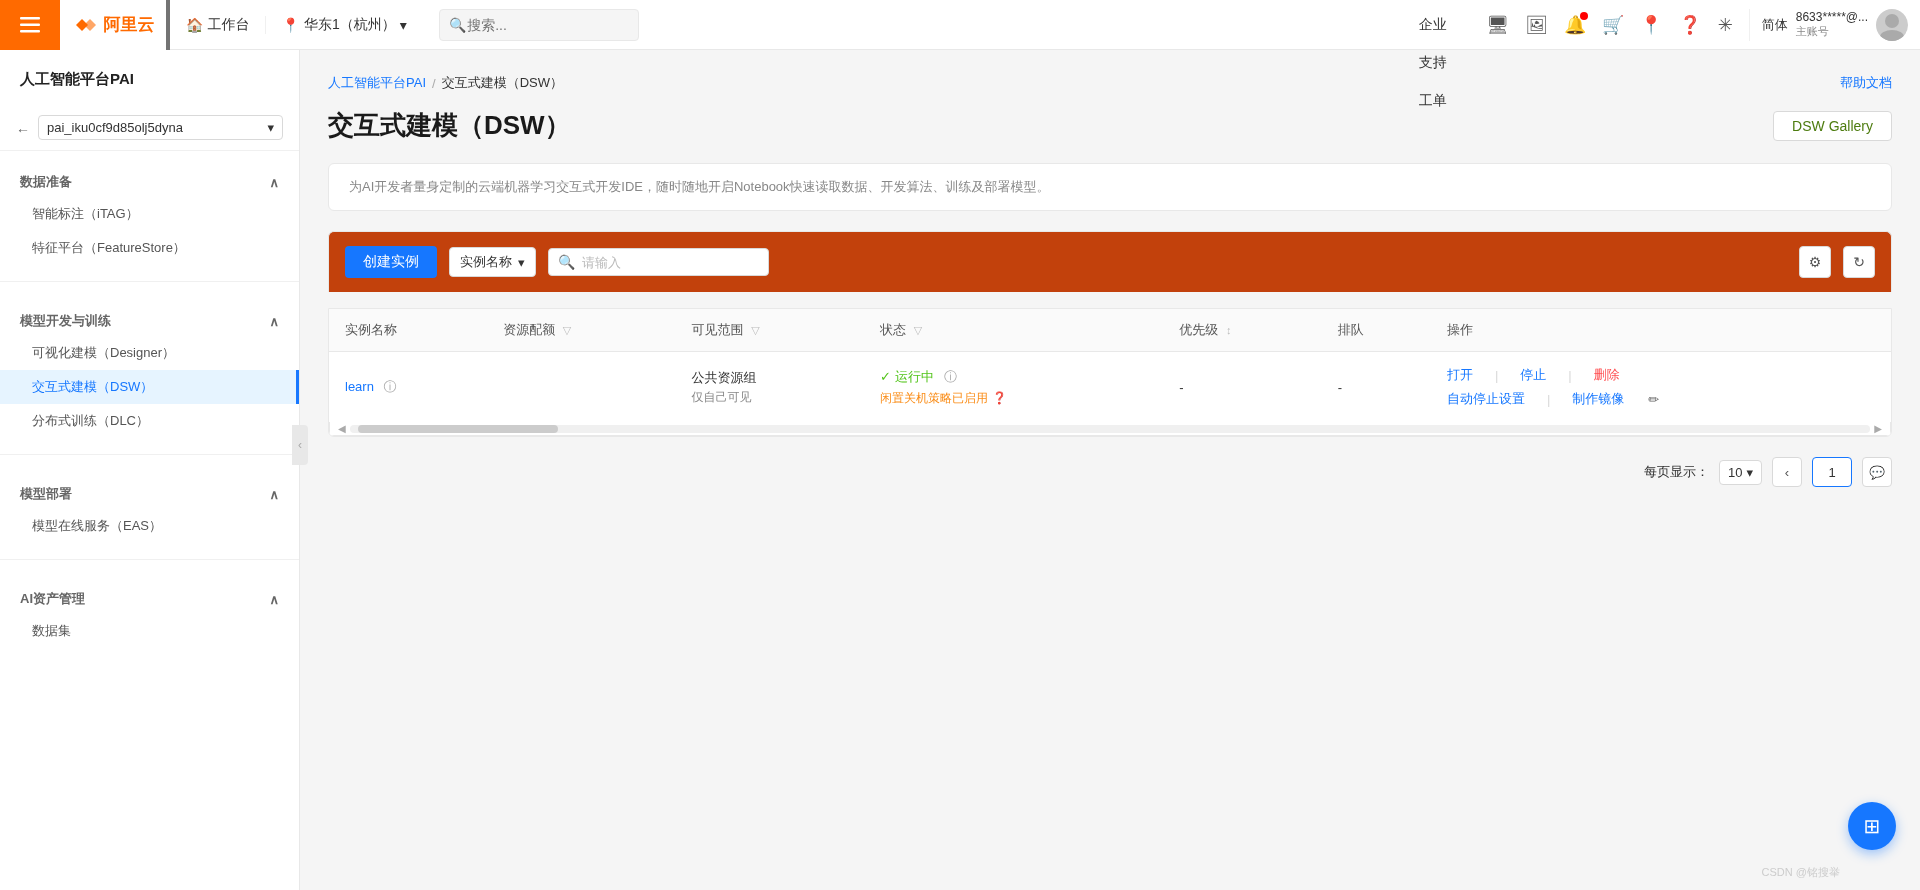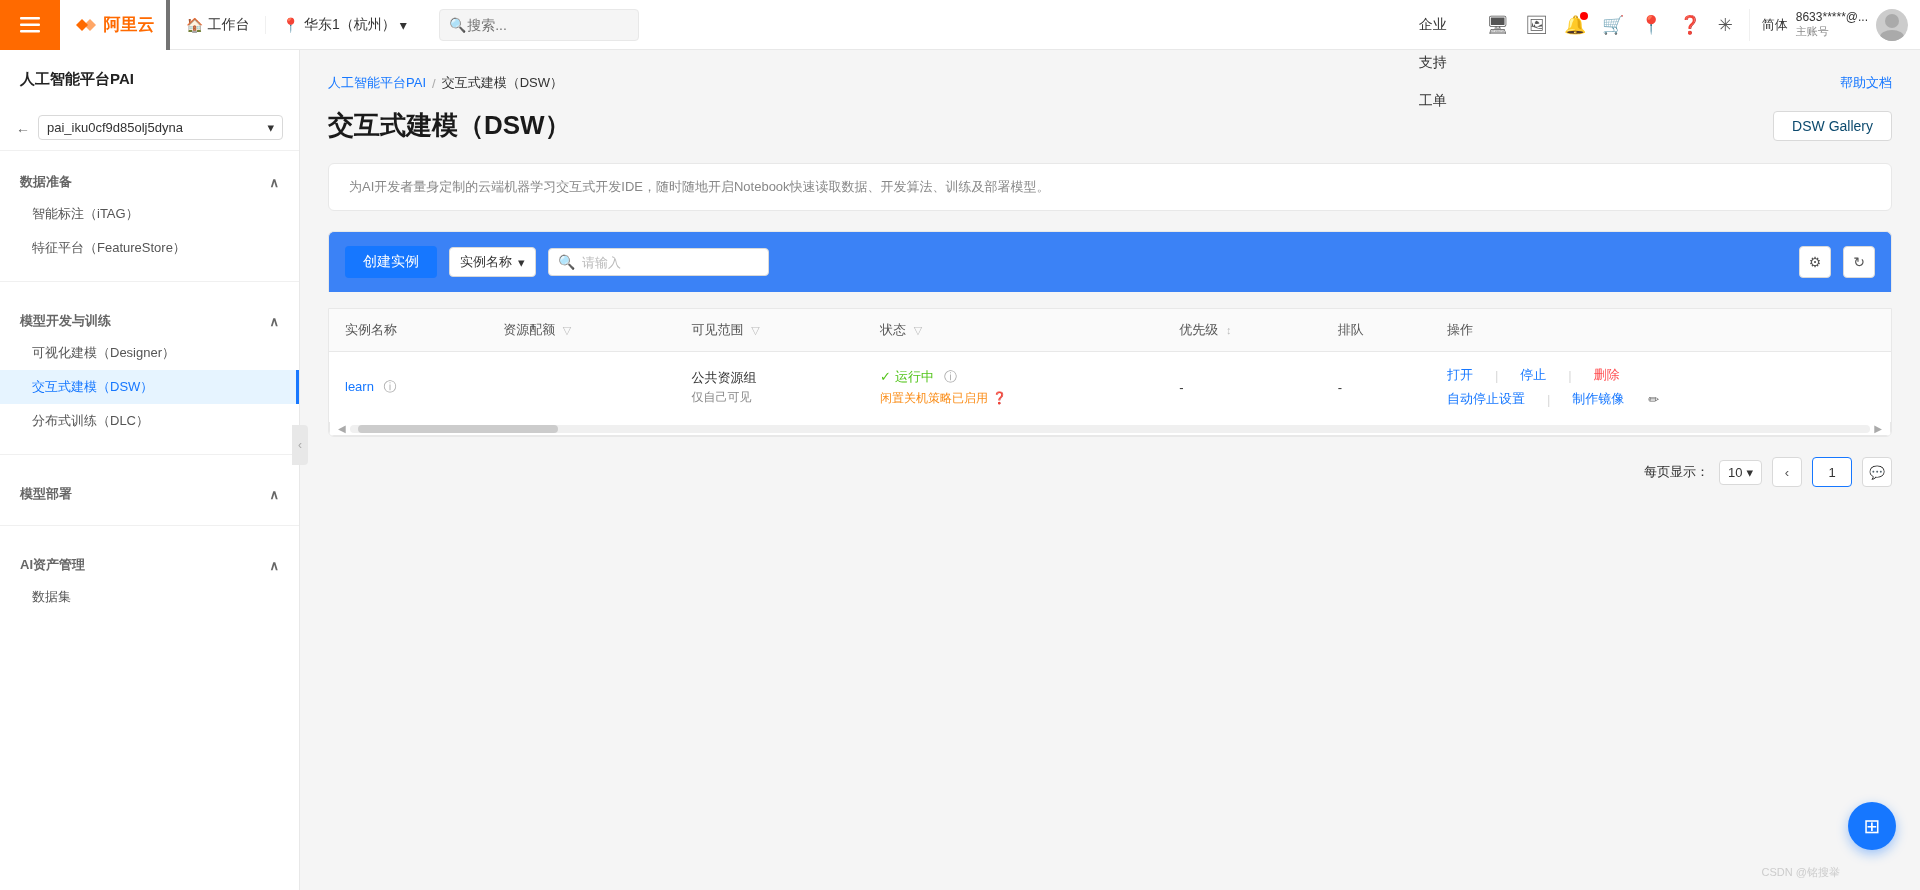--- a/index.html
+++ b/index.html
@@ -122,33 +122,33 @@
     .help-link { margin-left: auto; color: #1677ff; font-size: 13px; cursor: pointer; }
 
     
     .page-header {
       display: flex; align-items: center; justify-content: space-between;
       margin-bottom: 20px;
     }
     .page-title { font-size: 26px; font-weight: 600; color: #1a1a1a; }
     .gallery-btn {
       border: 1px solid #d9d9d9; background: #fff; padding: 6px 18px;
-      border-radius: 4px; font-size: 14px; color: #0c4a6e; cursor: pointer;
+      border-radius: 4px; font-size: 14px; color: #4d7c0f; cursor: pointer;
     }
 
     
     .info-banner {
       background: #fff; border: 1px solid #e8e8e8; border-radius: 6px;
       padding: 14px 20px; margin-bottom: 20px; font-size: 13px; color: #888;
     }
 
     
     .toolbar {
       display: flex; align-items: center; gap: 12px;
-      margin-bottom: 16px; background: #3b82f6;
+      margin-bottom: 16px; background: #c2410c;
       padding: 14px 16px; border-radius: 6px 6px 0 0;
       border: 1px solid #e8e8e8; border-bottom: none;
     }
     .create-btn {
       background: #1677ff; color: #fff; border: none;
       padding: 7px 18px; border-radius: 4px; font-size: 14px;
       cursor: pointer; white-space: nowrap;
     }
     .filter-select {
       display: flex; align-items: center; border: 1px solid #d9d9d9;
@@ -371,20 +371,23 @@
         <span>分布式训练（DLC）</span>
       </div>
     </div>
 
     <div class="sidebar-divider"></div>
 
     <div class="sidebar-section">
       <div class="sidebar-section-header">
         <span>模型部署</span>
         <span>∧</span>
+      </div>
+      <div class="sidebar-item">
+        <span>模型在线服务（EAS）</span>
       </div>
     </div>
 
     <div class="sidebar-divider"></div>
 
     <div class="sidebar-section">
       <div class="sidebar-section-header">
         <span>AI资产管理</span>
         <span>∧</span>
       </div>

